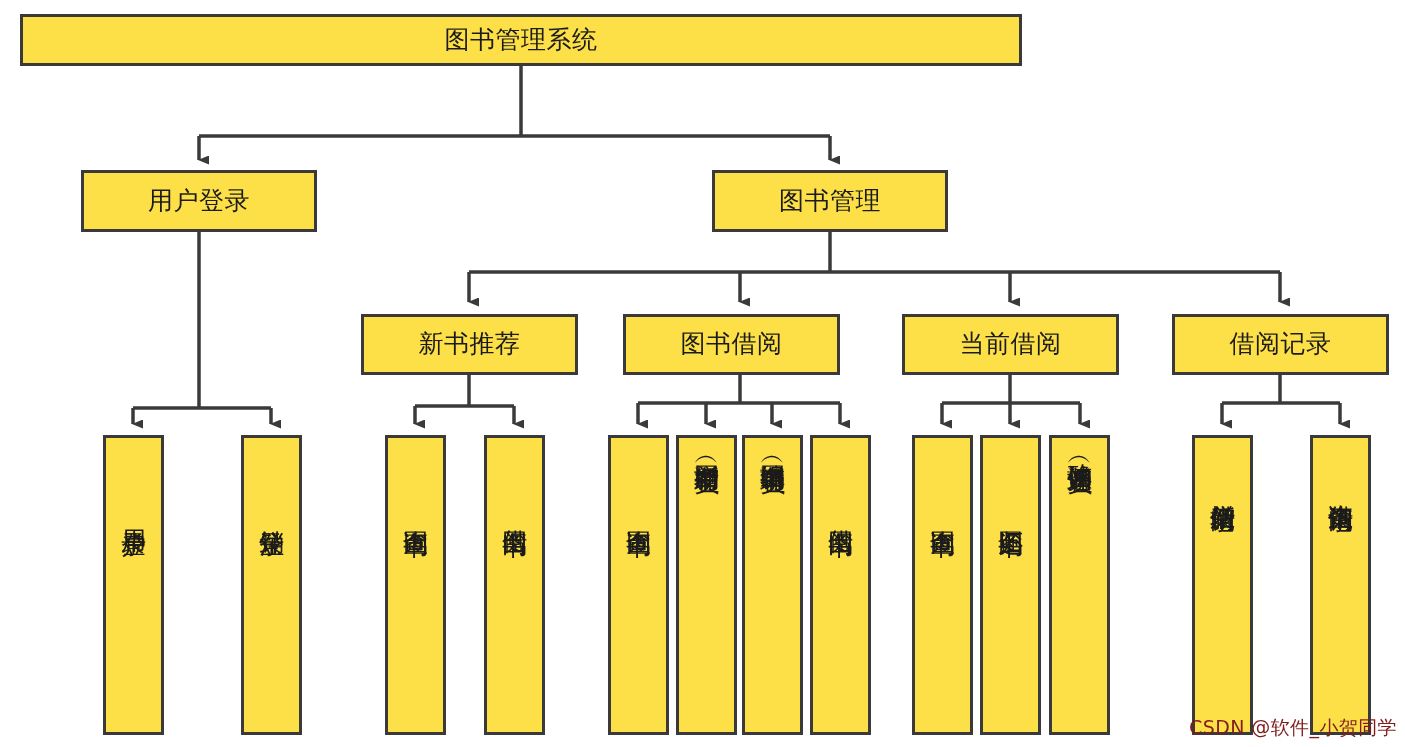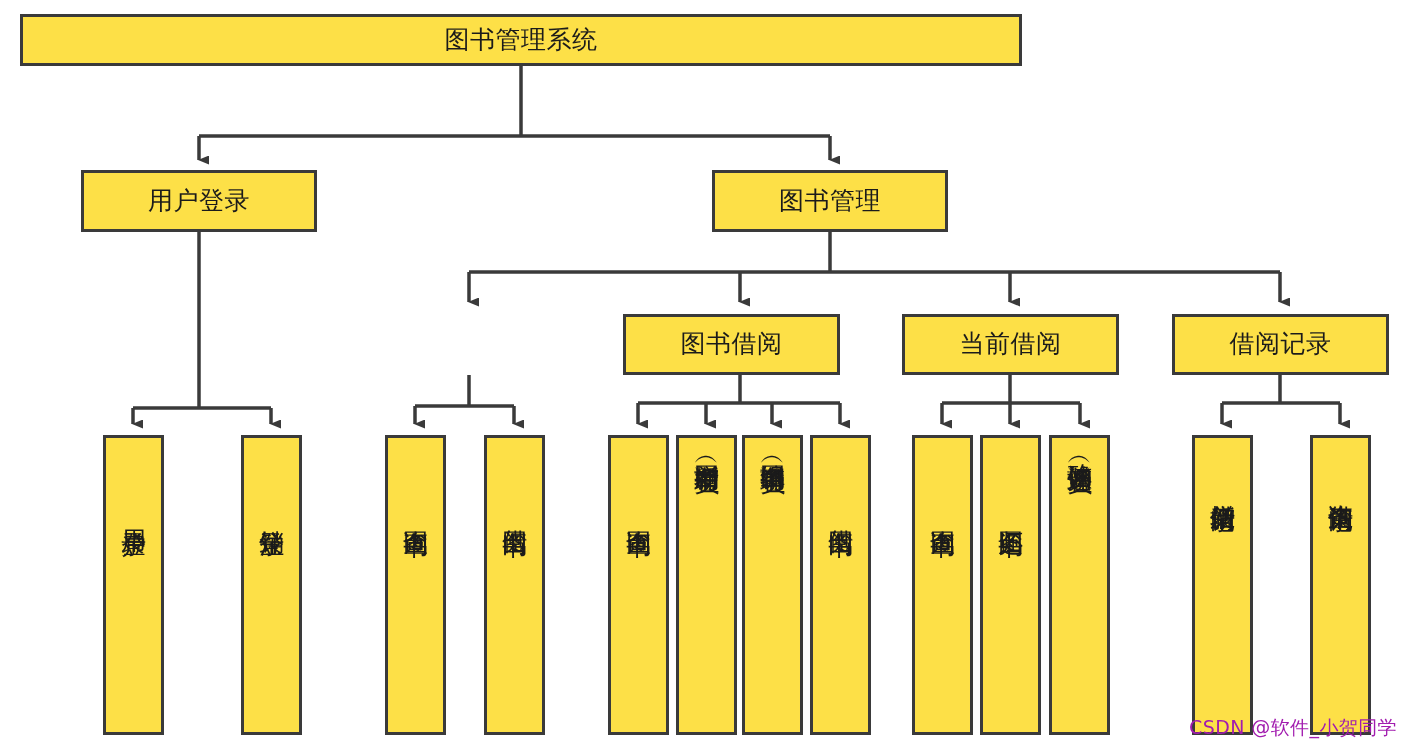--- a/index.html
+++ b/index.html
@@ -58,21 +58,21 @@
     line-height: 1.18;
     letter-spacing: 1px;
     height: auto;
     max-height: 100%;
   }
   .watermark {
     position: absolute;
     right: 8px;
     bottom: 6px;
     font-size: 19px;
-    color: #a21caf;
+    color: #7f1d1d;
     white-space: nowrap;
     letter-spacing: 0.4px;
   }
 </style>
 </head>
 <body>
 
 <div id="canvas">
 
   <svg class="wires" viewBox="0 0 1405 747" xmlns="http://www.w3.org/2000/svg">
@@ -129,20 +129,23 @@
     <span class="lbl">图书管理系统</span>
   </div>
 
   <div class="node horiz" style="left:81px; top:170px; width:236px; height:62px;">
     <span class="lbl">用户登录</span>
   </div>
   <div class="node horiz" style="left:712px; top:170px; width:236px; height:62px;">
     <span class="lbl">图书管理</span>
   </div>
 
+  <div class="node horiz" style="left:361px; top:314px; width:217px; height:61px;">
+    <span class="lbl">新书推荐</span>
+  </div>
   <div class="node horiz" style="left:623px; top:314px; width:217px; height:61px;">
     <span class="lbl">图书借阅</span>
   </div>
   <div class="node horiz" style="left:1172px; top:314px; width:217px; height:61px;">
     <span class="lbl">借阅记录</span>
   </div>
   <div class="node horiz" style="left:902px; top:314px; width:217px; height:61px;">
     <span class="lbl">当前借阅</span>
   </div>
 

